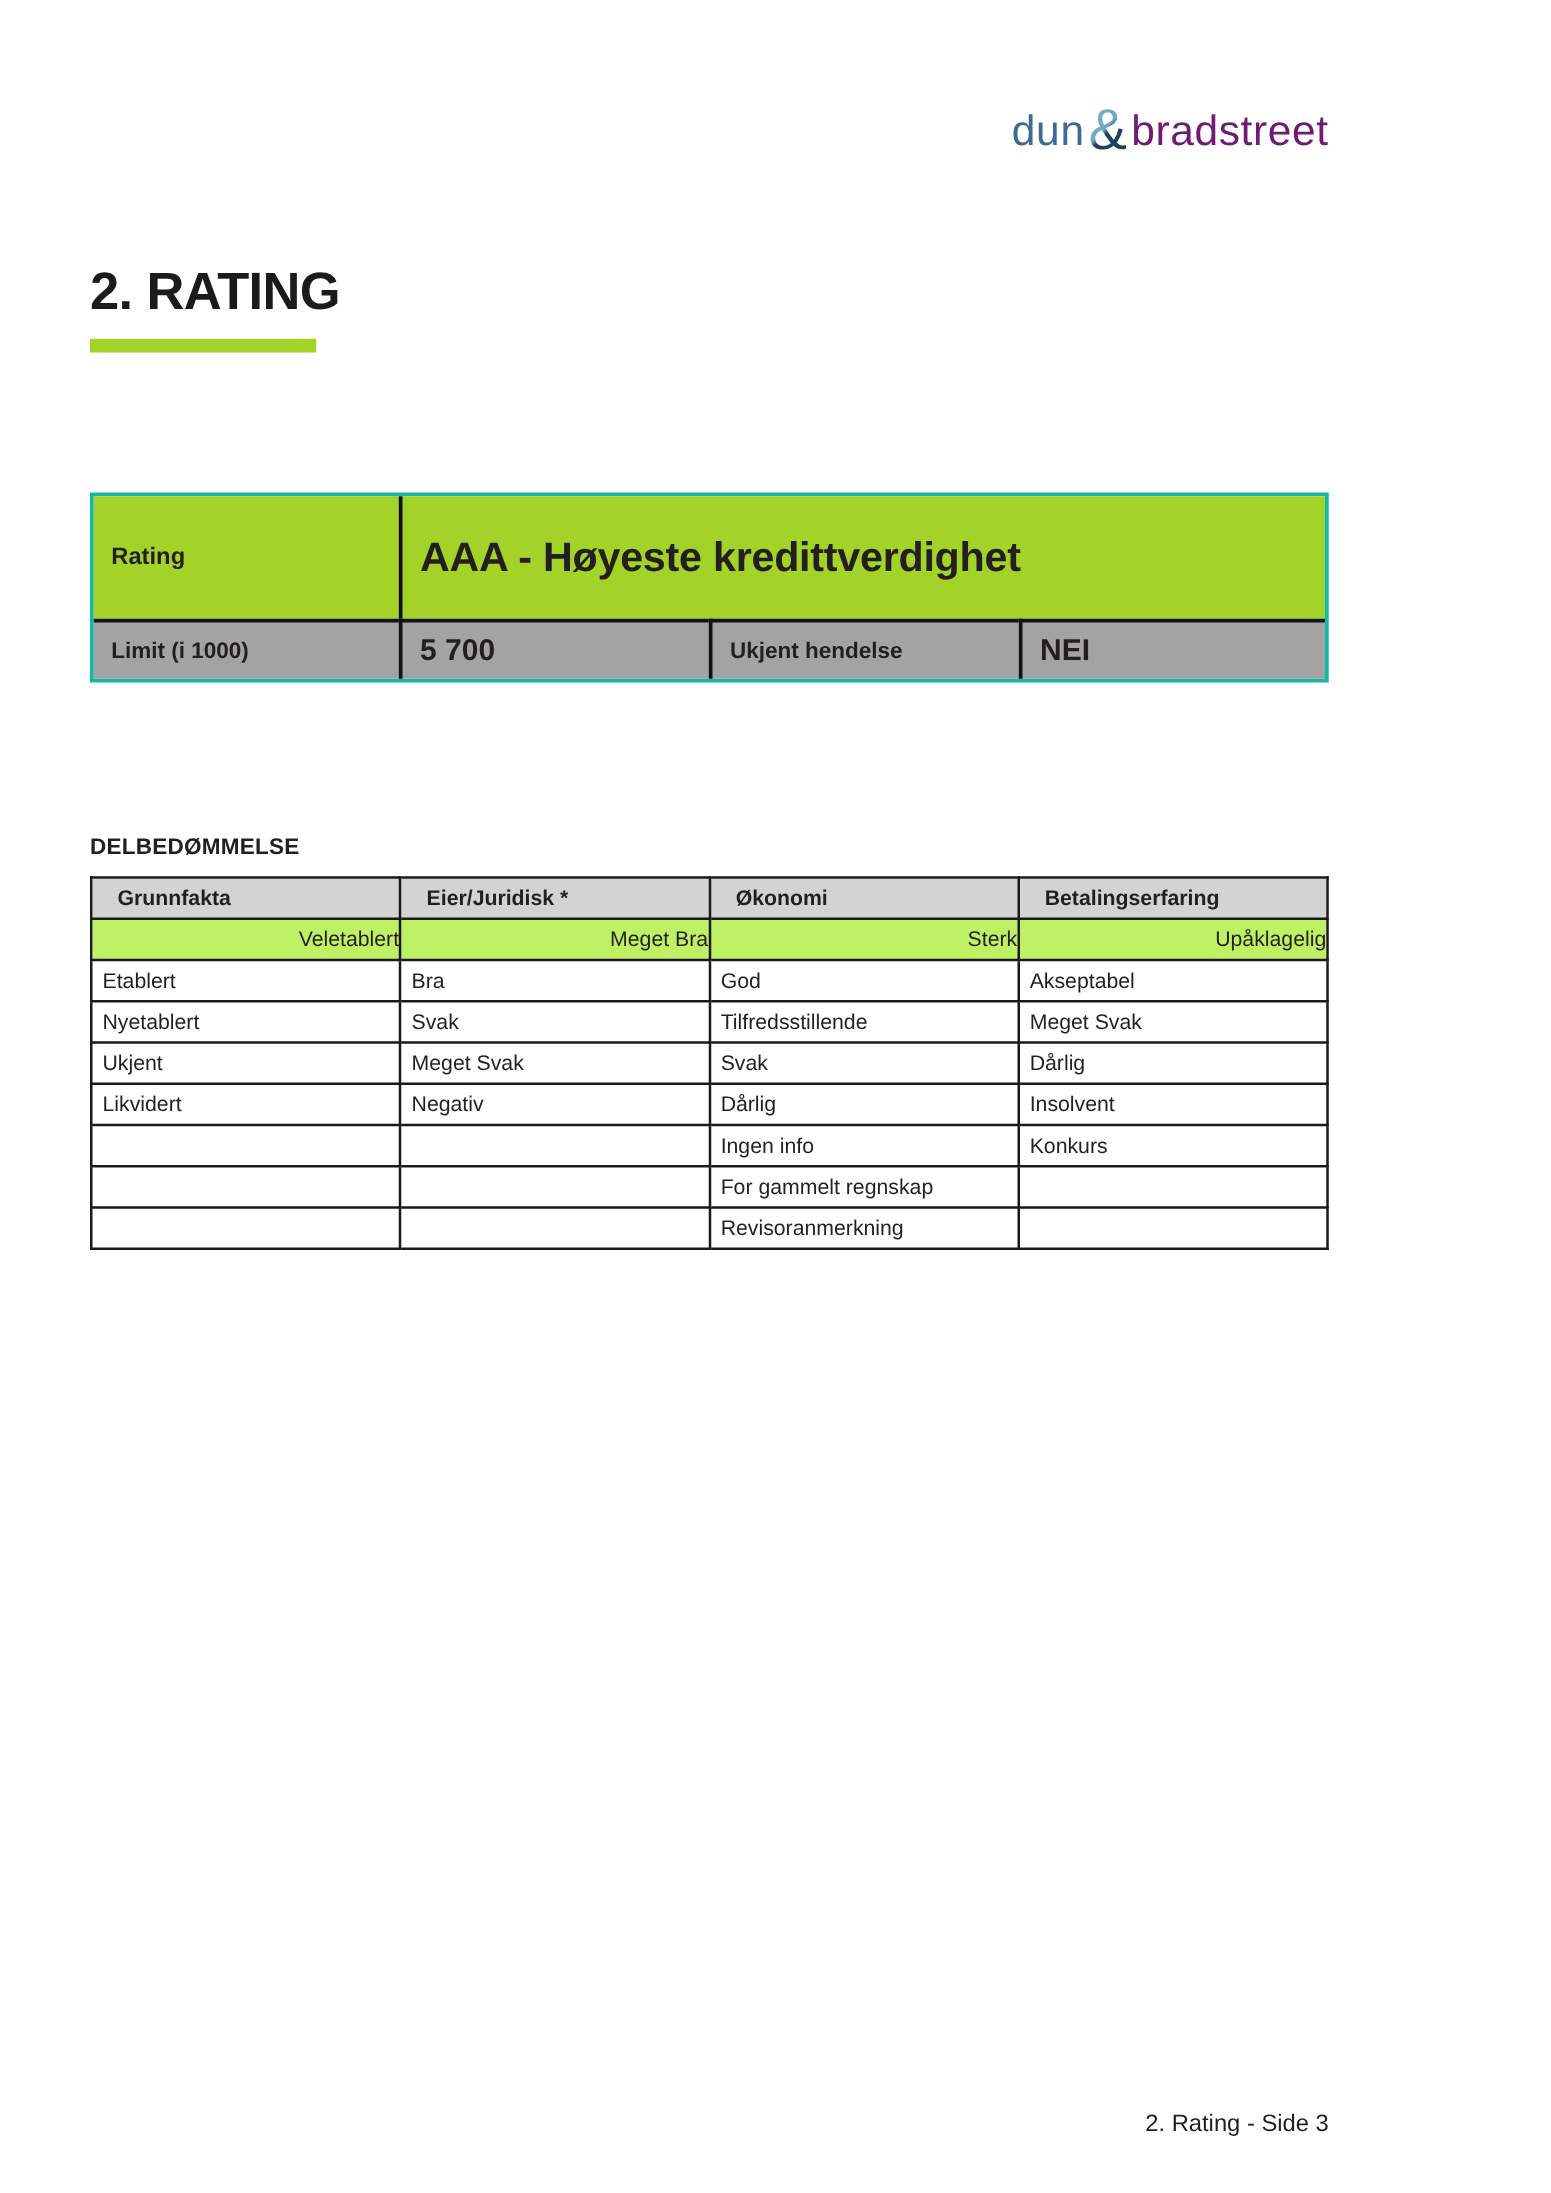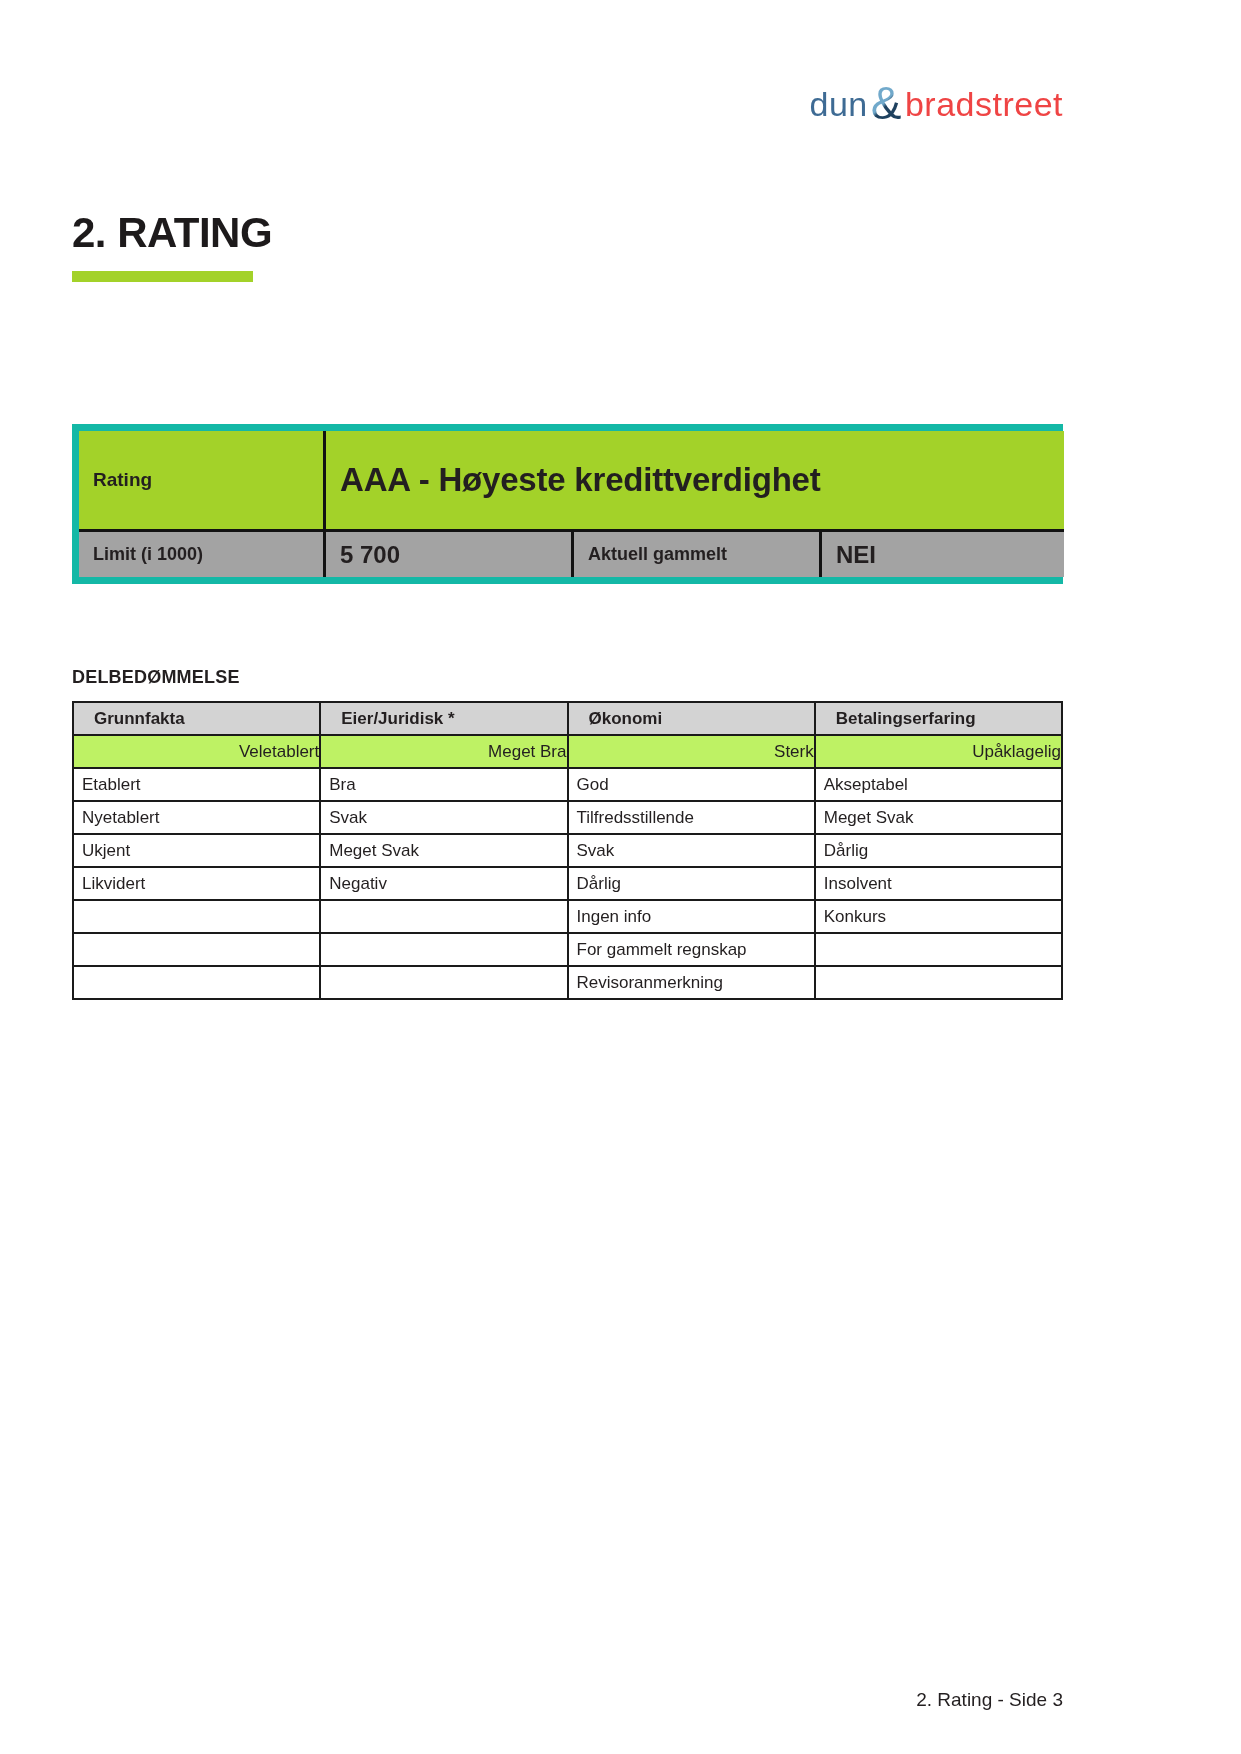--- a/index.html
+++ b/index.html
@@ -10,21 +10,21 @@
     overflow:hidden; margin:13px auto;
   }
 
   
   .logo {
     position:absolute; top:70px; right:178px;
     display:flex; align-items:baseline;
     font-size:34px; letter-spacing:0.5px; font-weight:400;
   }
   .logo .dun { color:#3e6b94; }
-  .logo .brad { color:#ef4444; }
+  .logo .brad { color:#701a75; }
   .logo .amp {
     font-size:46px; line-height:34px; margin:0 3px; font-weight:400;
     color:#2e5f86; position:relative; top:3px;
   }
   @supports ((-webkit-background-clip:text) or (background-clip:text)) {
     .logo .amp {
       background:linear-gradient(135deg,#71a9cb 46%,#1e415f 54%);
       -webkit-background-clip:text; background-clip:text; color:transparent;
     }
   }
@@ -34,22 +34,22 @@
     position:absolute; left:72px; top:196px;
     font-size:42px; font-weight:800; letter-spacing:-0.5px; color:#1d1a1b;
   }
   .h1-bar {
     position:absolute; left:72px; top:258px; width:181px; height:11px;
     background:#a3d229;
   }
 
   
   .rating-table {
-    position:absolute; left:72px; top:411px; width:991px;
-    border:7px solid #14b8a6;
+    position:absolute; left:72px; top:381px; width:991px;
+    border:3px solid #14b8a6;
     display:grid;
     grid-template-columns:244px 248px 248px 245px;
     grid-template-rows:98px 48px;
   }
   .rt-cell { display:flex; align-items:center; padding-left:14px; background:#a3a3a3; }
   .rt-green { background:#a3d229; }
   .rt-rating-label { grid-column:1; grid-row:1; font-size:19px; font-weight:700; }
   .rt-rating-value {
     grid-column:2 / 5; grid-row:1; border-left:3px solid #121212;
     font-size:33px; font-weight:700; letter-spacing:-0.2px;
@@ -94,21 +94,21 @@
   </div>
 
   <div class="h1">2. RATING</div>
   <div class="h1-bar"></div>
 
   <div class="rating-table">
     <div class="rt-cell rt-green rt-rating-label">Rating</div>
     <div class="rt-cell rt-green rt-rating-value">AAA - Høyeste kredittverdighet</div>
     <div class="rt-cell rt-r2 rt-small">Limit (i 1000)</div>
     <div class="rt-cell rt-r2 rt-bl rt-big">5 700</div>
-    <div class="rt-cell rt-r2 rt-bl rt-small">Aktuell gammelt</div>
+    <div class="rt-cell rt-r2 rt-bl rt-small">Ukjent hendelse</div>
     <div class="rt-cell rt-r2 rt-bl rt-big">NEI</div>
   </div>
 
   <div class="section-title">DELBEDØMMELSE</div>
 
   <table class="assessment">
     <tbody>
       <tr class="head">
         <td>Grunnfakta</td>
         <td>Eier/Juridisk *</td>

